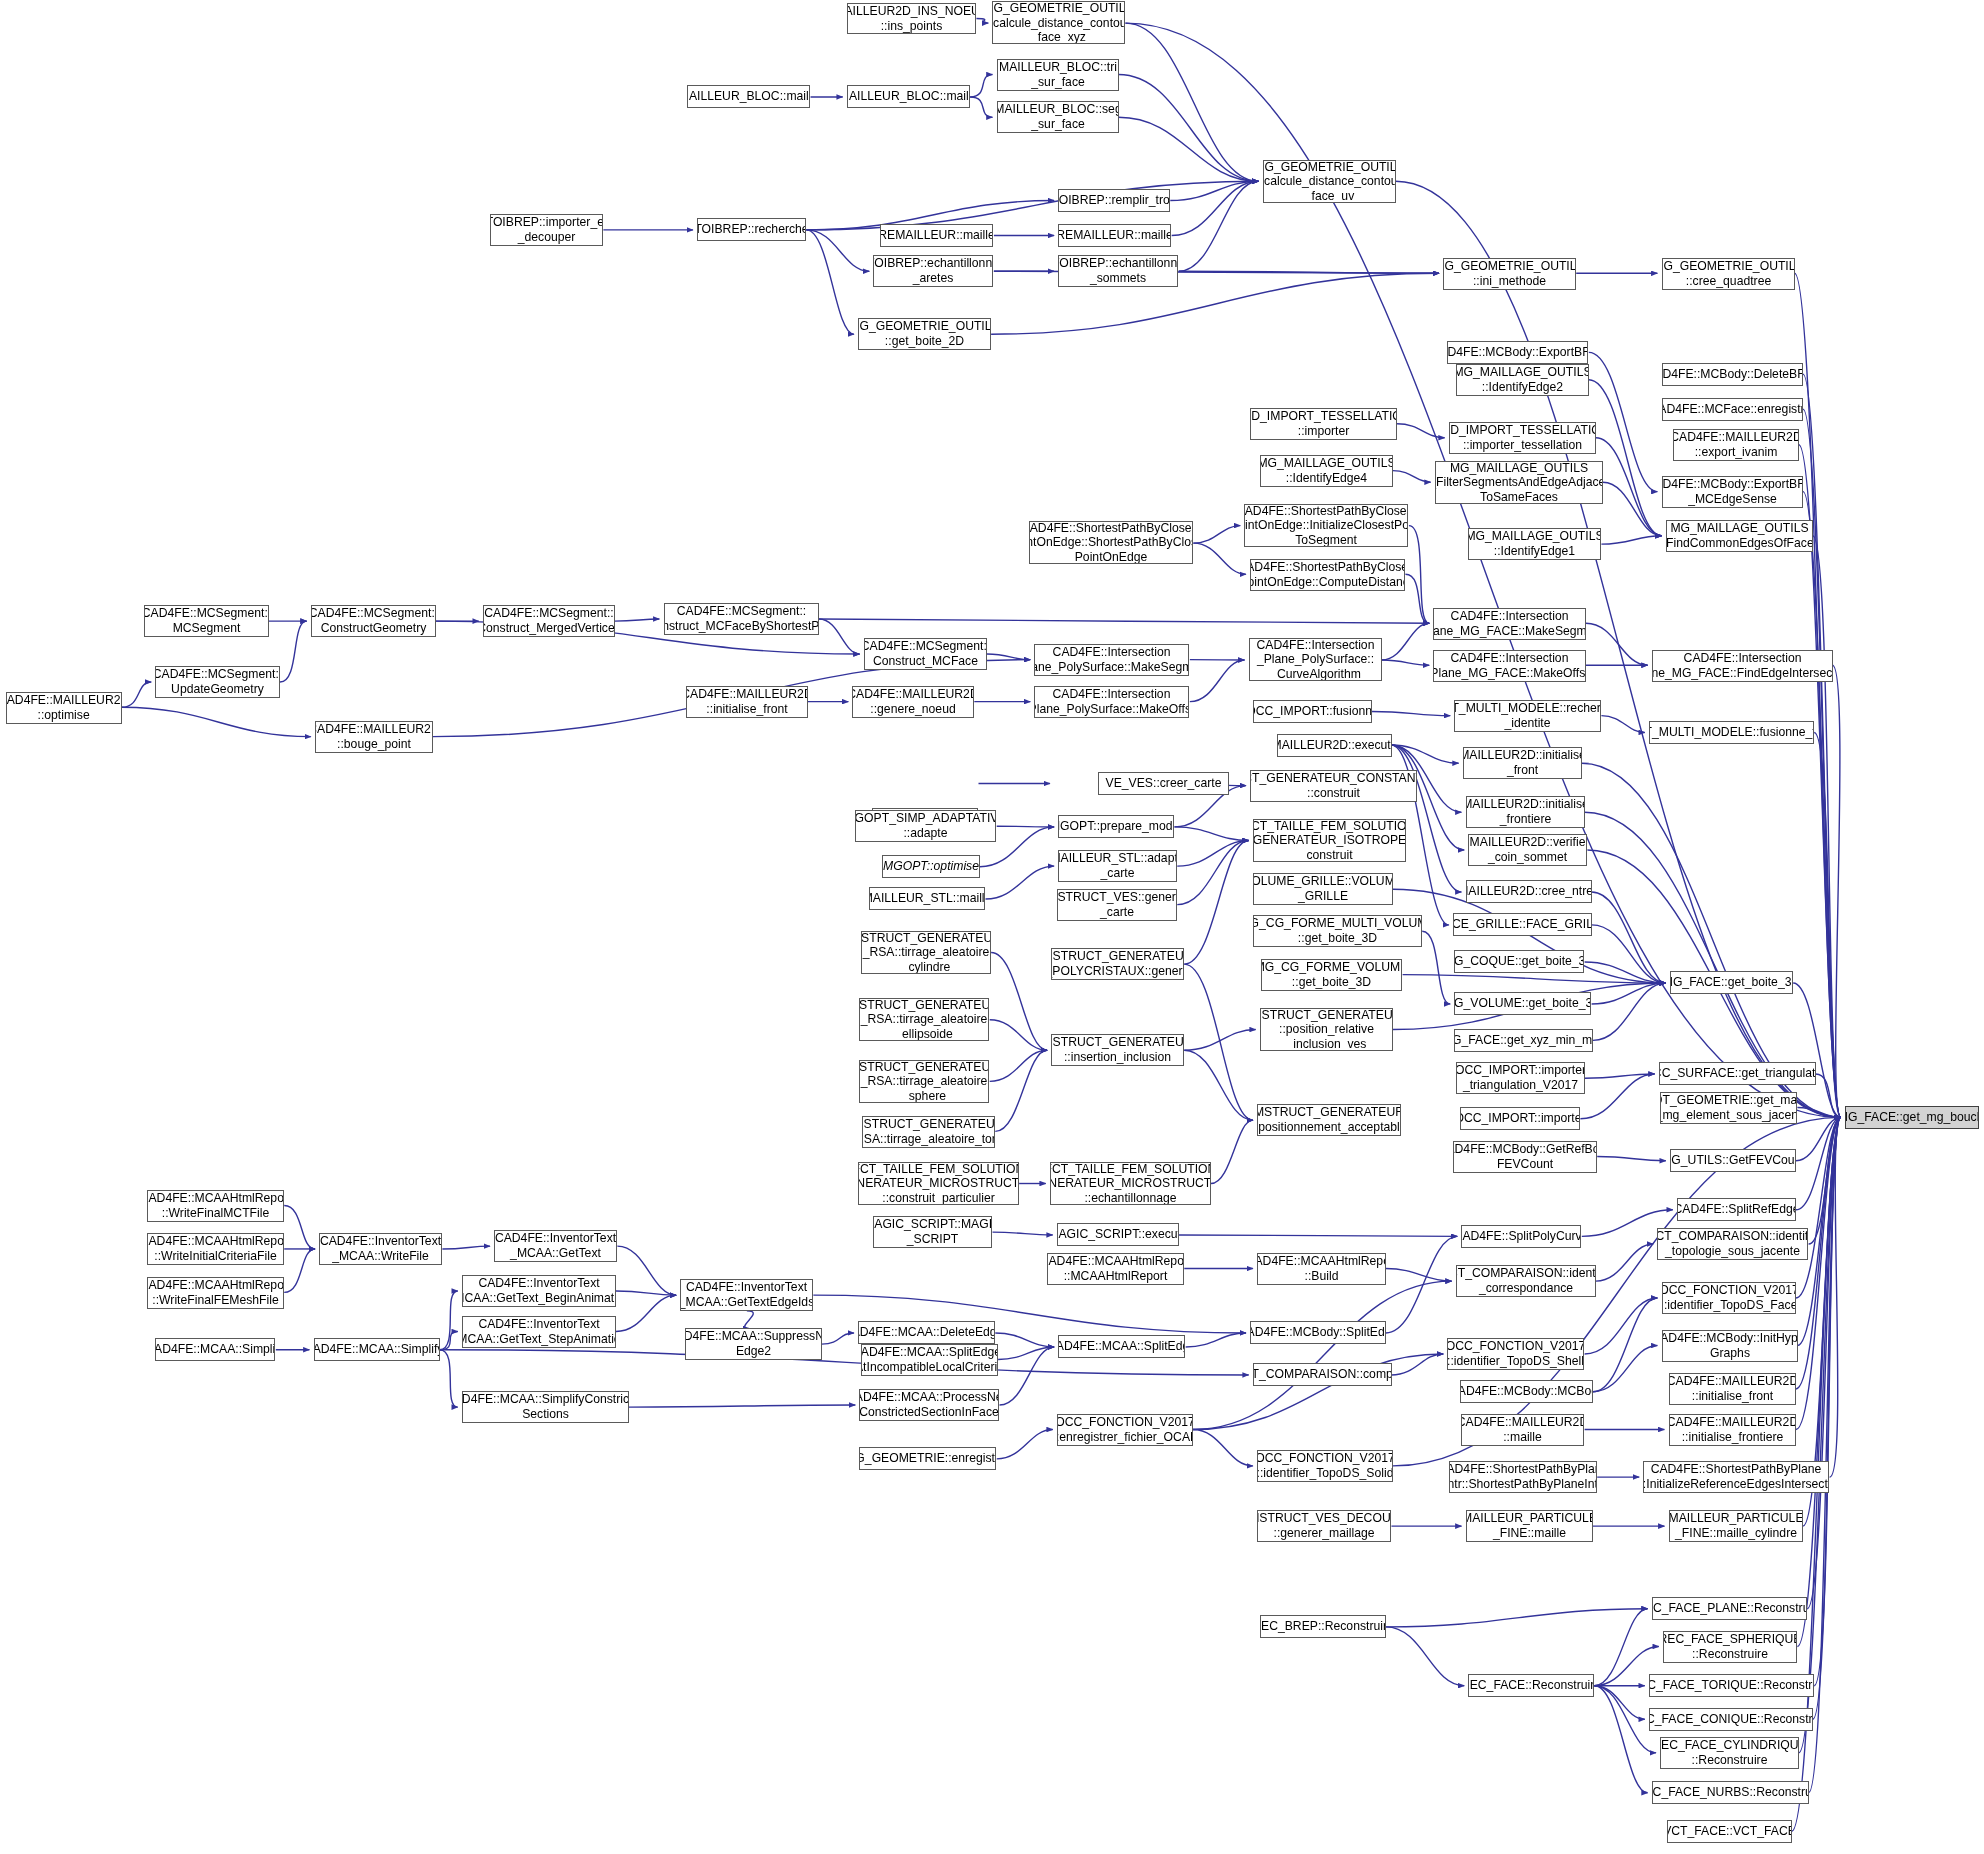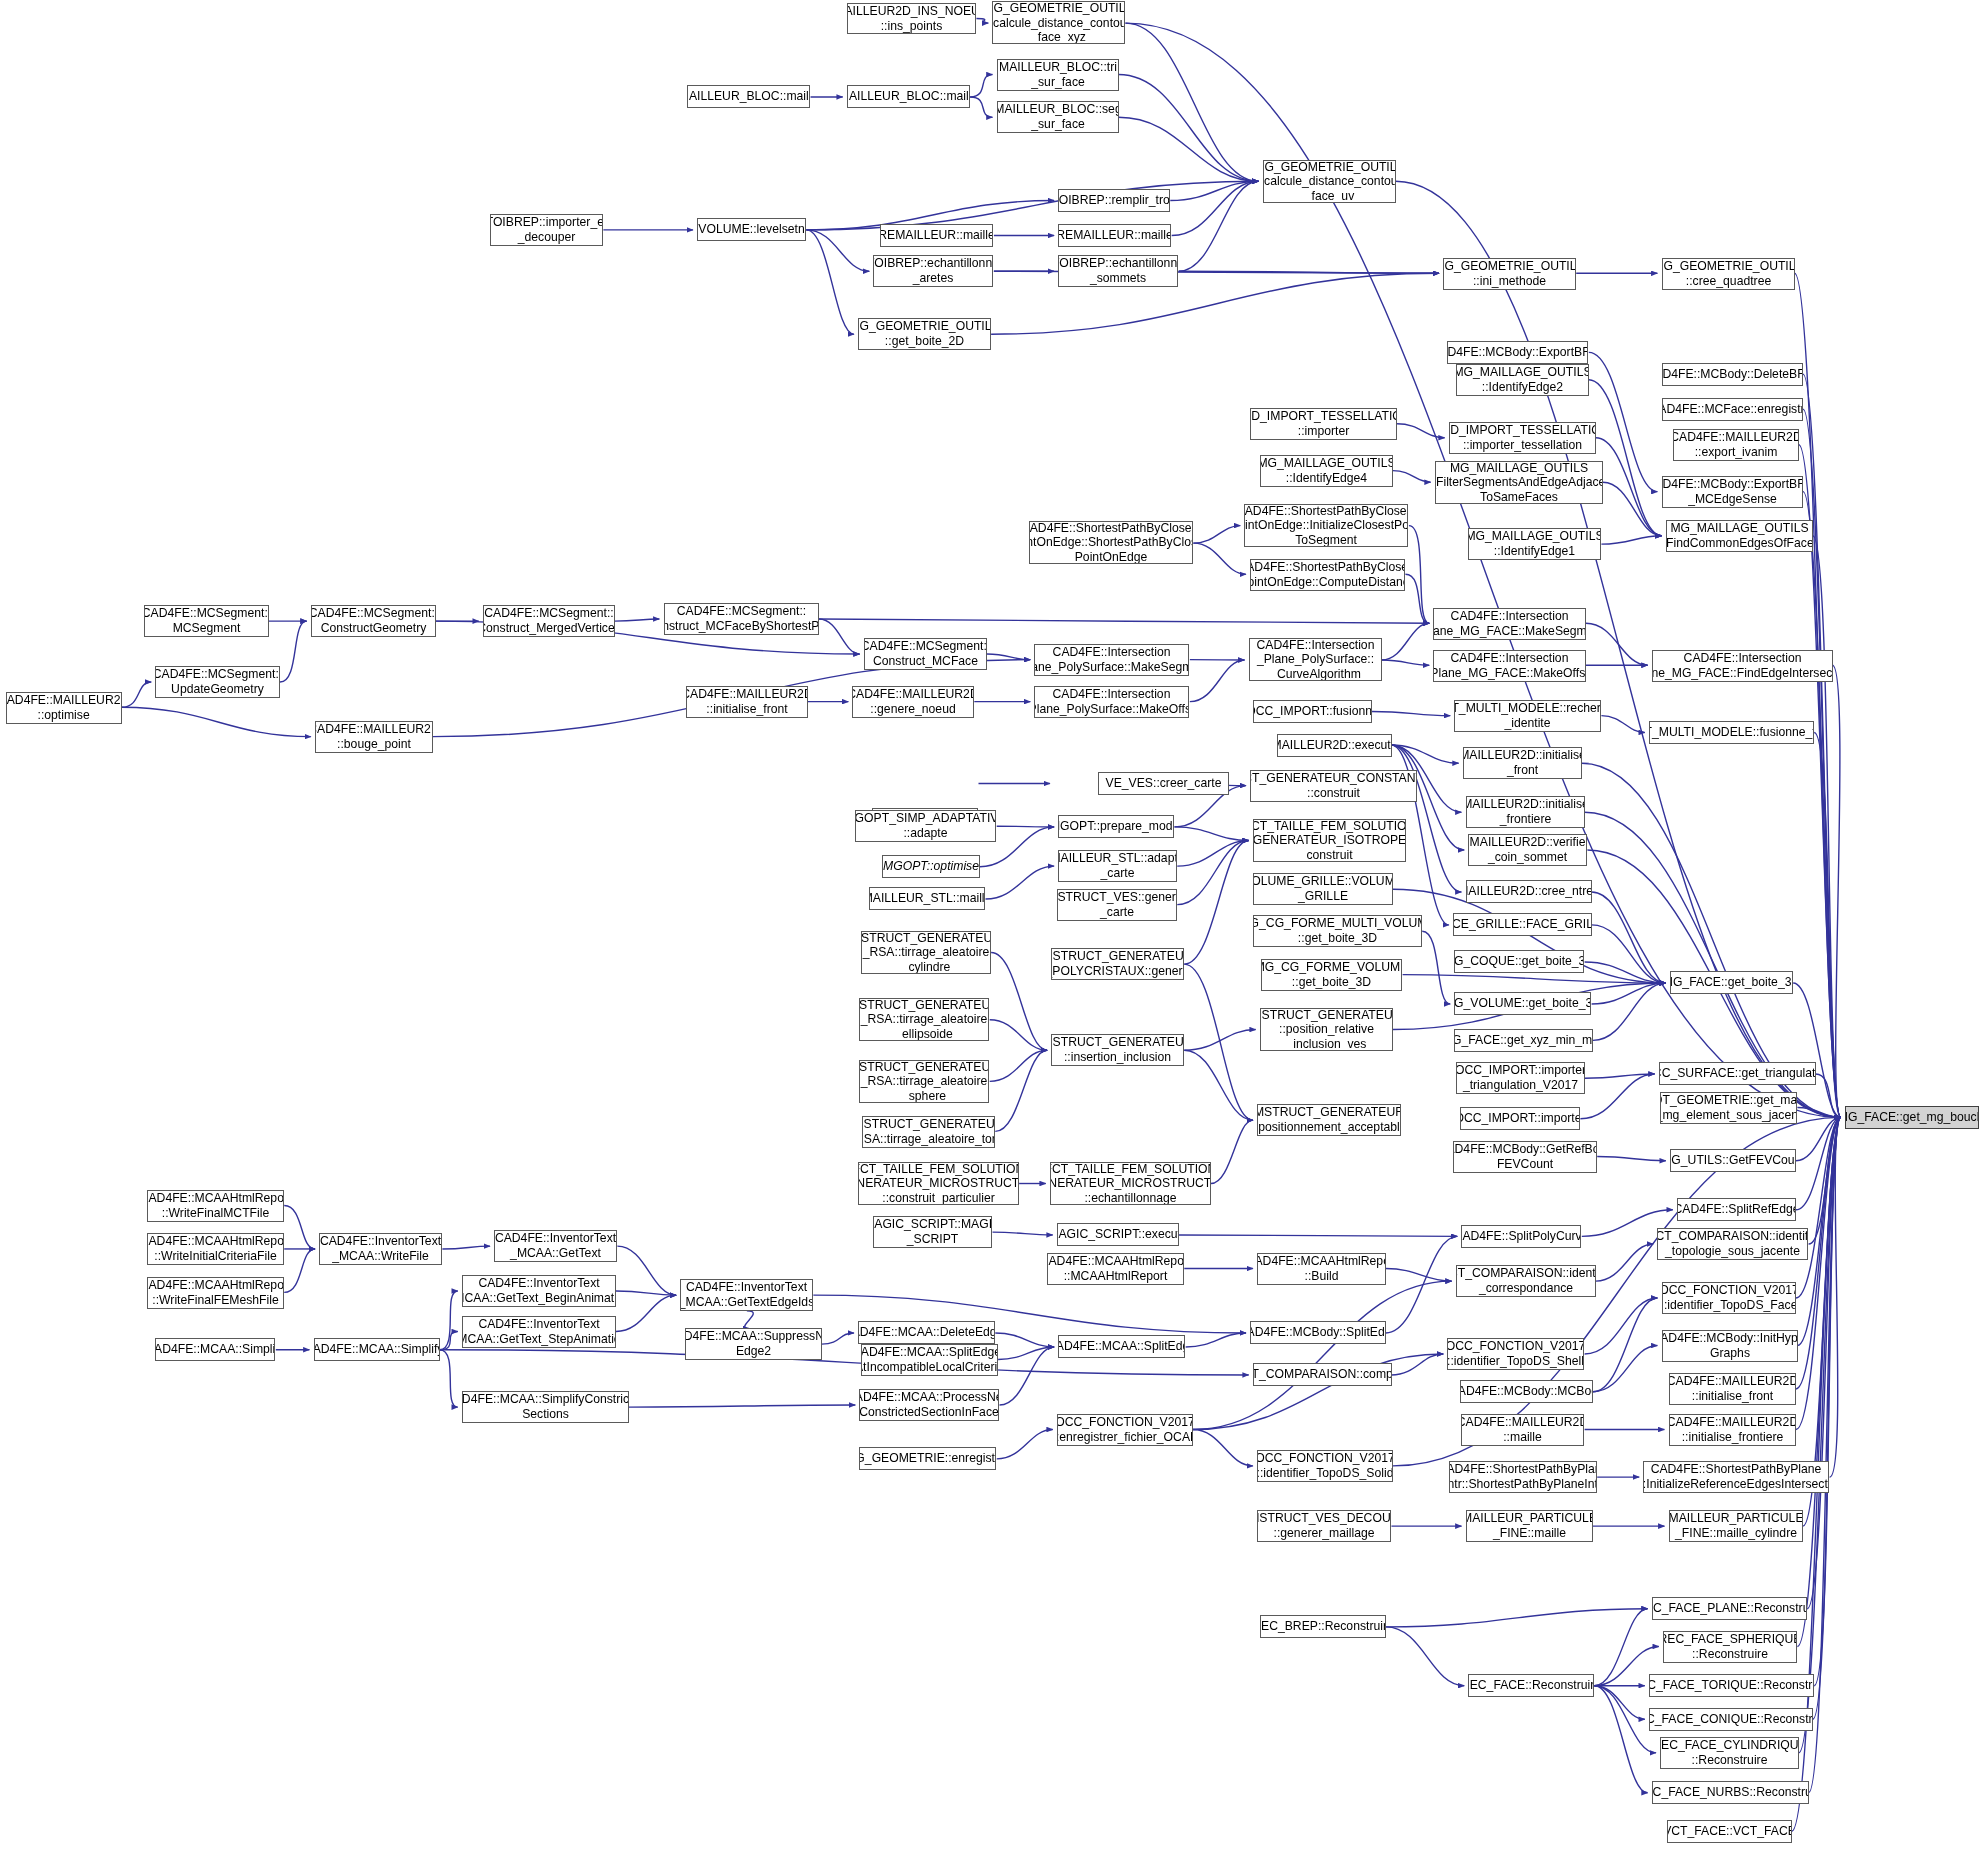--- a/index.html
+++ b/index.html
@@ -238,21 +238,21 @@
       <div class="node" style="left: 847px; top: 85px; width: 123px; height: 23px;">MAILLEUR_BLOC::maille</div>
       <div class="node" style="left: 997px; top: 59px; width: 122px; height: 31.5px;">MAILLEUR_BLOC::tri
 _sur_face</div>
       <div class="node" style="left: 997px; top: 101px; width: 122px; height: 31.5px;">MAILLEUR_BLOC::seg
 _sur_face</div>
       <div class="node" style="left: 1263px; top: 160px; width: 133px; height: 43px;">MG_GEOMETRIE_OUTILS
 ::calcule_distance_contour
 _face_uv</div>
       <div class="node" style="left: 490px; top: 214px; width: 113px; height: 31.5px;">TOIBREP::importer_et
 _decouper</div>
-      <div class="node" style="left: 697px; top: 218px; width: 109px; height: 23px;">VOLUME::levelsetn</div>
+      <div class="node" style="left: 697px; top: 218px; width: 109px; height: 23px;">TOIBREP::recherche</div>
       <div class="node" style="left: 1058px; top: 189px; width: 112px; height: 23px;">TOIBREP::remplir_trou</div>
       <div class="node" style="left: 880px; top: 224px; width: 113px; height: 23px;">REMAILLEUR::maille</div>
       <div class="node" style="left: 1058px; top: 224px; width: 113px; height: 23px;">REMAILLEUR::maille</div>
       <div class="node" style="left: 873px; top: 255px; width: 120px; height: 31.5px;">TOIBREP::echantillonne
 _aretes</div>
       <div class="node" style="left: 1058px; top: 255px; width: 120px; height: 31.5px;">TOIBREP::echantillonne
 _sommets</div>
       <div class="node" style="left: 1443px; top: 258px; width: 133px; height: 31.5px;">MG_GEOMETRIE_OUTILS
 ::ini_methode</div>
       <div class="node" style="left: 1662px; top: 258px; width: 133px; height: 31.5px;">MG_GEOMETRIE_OUTILS

